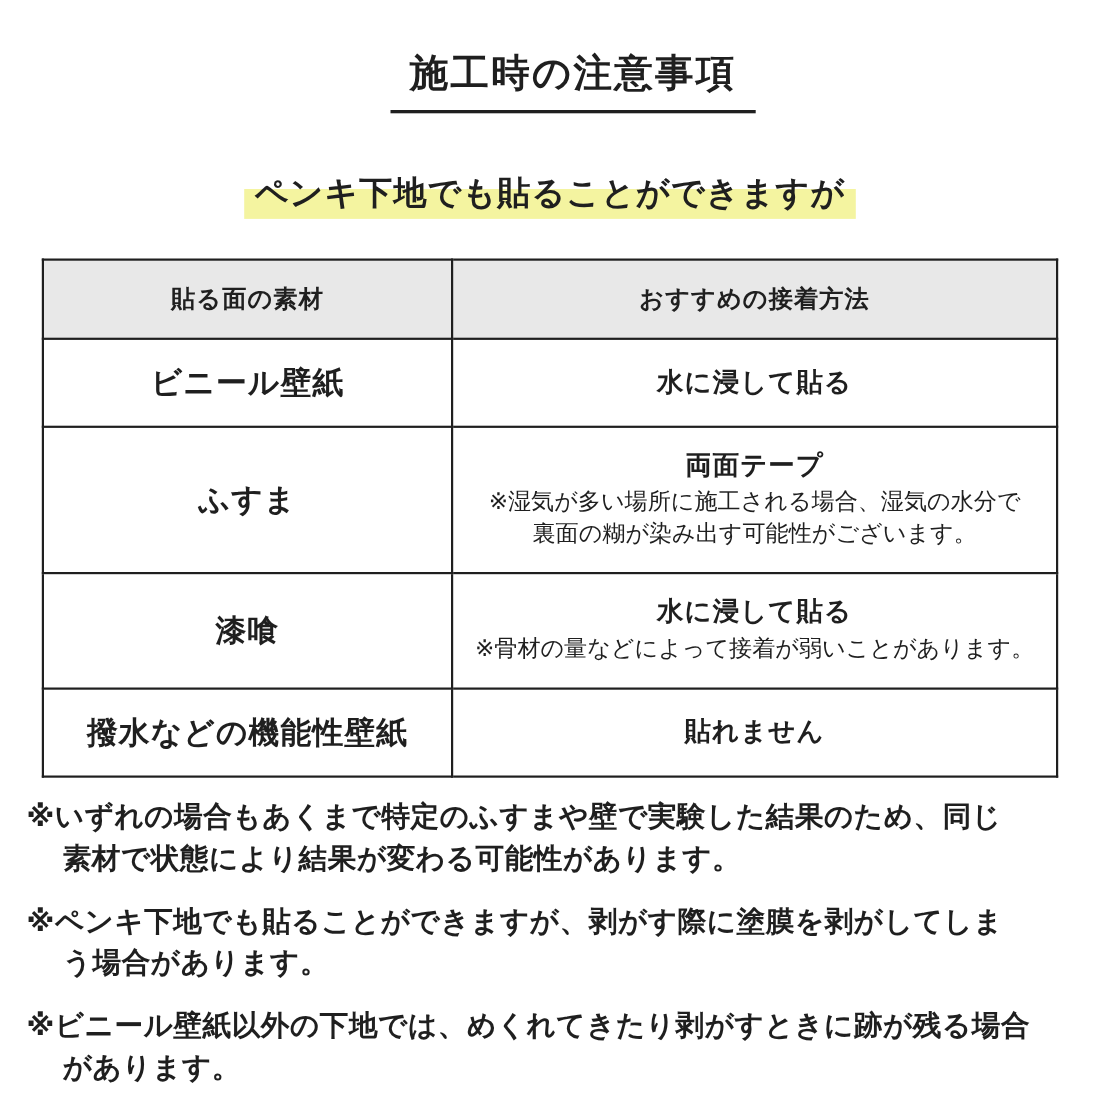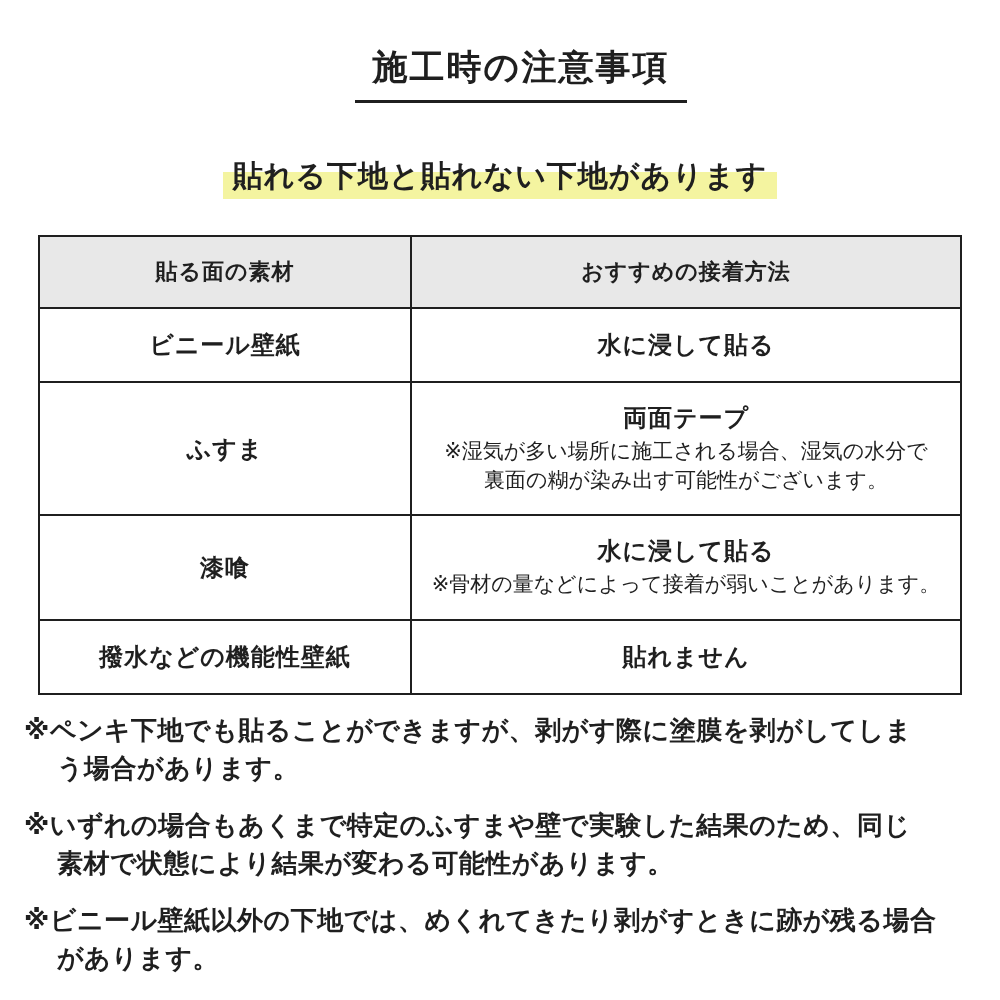--- a/index.html
+++ b/index.html
@@ -51,21 +51,21 @@
     vertical-align:middle;
     padding:20px 8px;
   }
   .material-table thead th{
     background:var(--header-bg);
     font-size:22px;font-weight:600;letter-spacing:1px;
     height:66px;
   }
   col.c-material{width:372px;}
   td.material{
-    font-size:24px;font-weight:600;letter-spacing:1px;
+    font-size:28px;font-weight:600;letter-spacing:1px;
   }
   .method-main{
     font-size:24px;font-weight:600;letter-spacing:1px;
     line-height:1.25;
   }
   .cell-note{
     font-size:21px;font-weight:400;letter-spacing:0;
     line-height:1.4;
     margin-top:3px;
     white-space:pre-line;
@@ -90,21 +90,21 @@
   .footnote:first-child{margin-top:0;}
 </style>
 </head>
 <body>
 
 <div class="title-wrap">
   <h1 class="page-title">施工時の注意事項</h1>
 </div>
 
 <div class="subtitle-wrap">
-  <span class="subtitle">貼れる下地と貼れない下地があります</span>
+  <span class="subtitle">ペンキ下地でも貼ることができますが</span>
 </div>
 
 <table class="material-table">
   <colgroup>
     <col class="c-material">
       <col class="c-method">
   </colgroup>
   <thead>
     <tr>
       <th>貼る面の素材</th>
@@ -138,19 +138,19 @@
       <td class="material">撥水などの機能性壁紙</td>
       <td class="method">
         <div class="method-main">貼れません</div>
 
       </td>
     </tr>
   </tbody>
 </table>
 
 <div class="footnote-list">
+  <div class="footnote">※いずれの場合もあくまで特定のふすまや壁で実験した結果のため、同じ
+素材で状態により結果が変わる可能性があります。</div>
   <div class="footnote">※ペンキ下地でも貼ることができますが、剥がす際に塗膜を剥がしてしま
 う場合があります。</div>
-  <div class="footnote">※いずれの場合もあくまで特定のふすまや壁で実験した結果のため、同じ
-素材で状態により結果が変わる可能性があります。</div>
   <div class="footnote">※ビニール壁紙以外の下地では、めくれてきたり剥がすときに跡が残る場合
 があります。</div>
 </div>
 
 </body></html>

